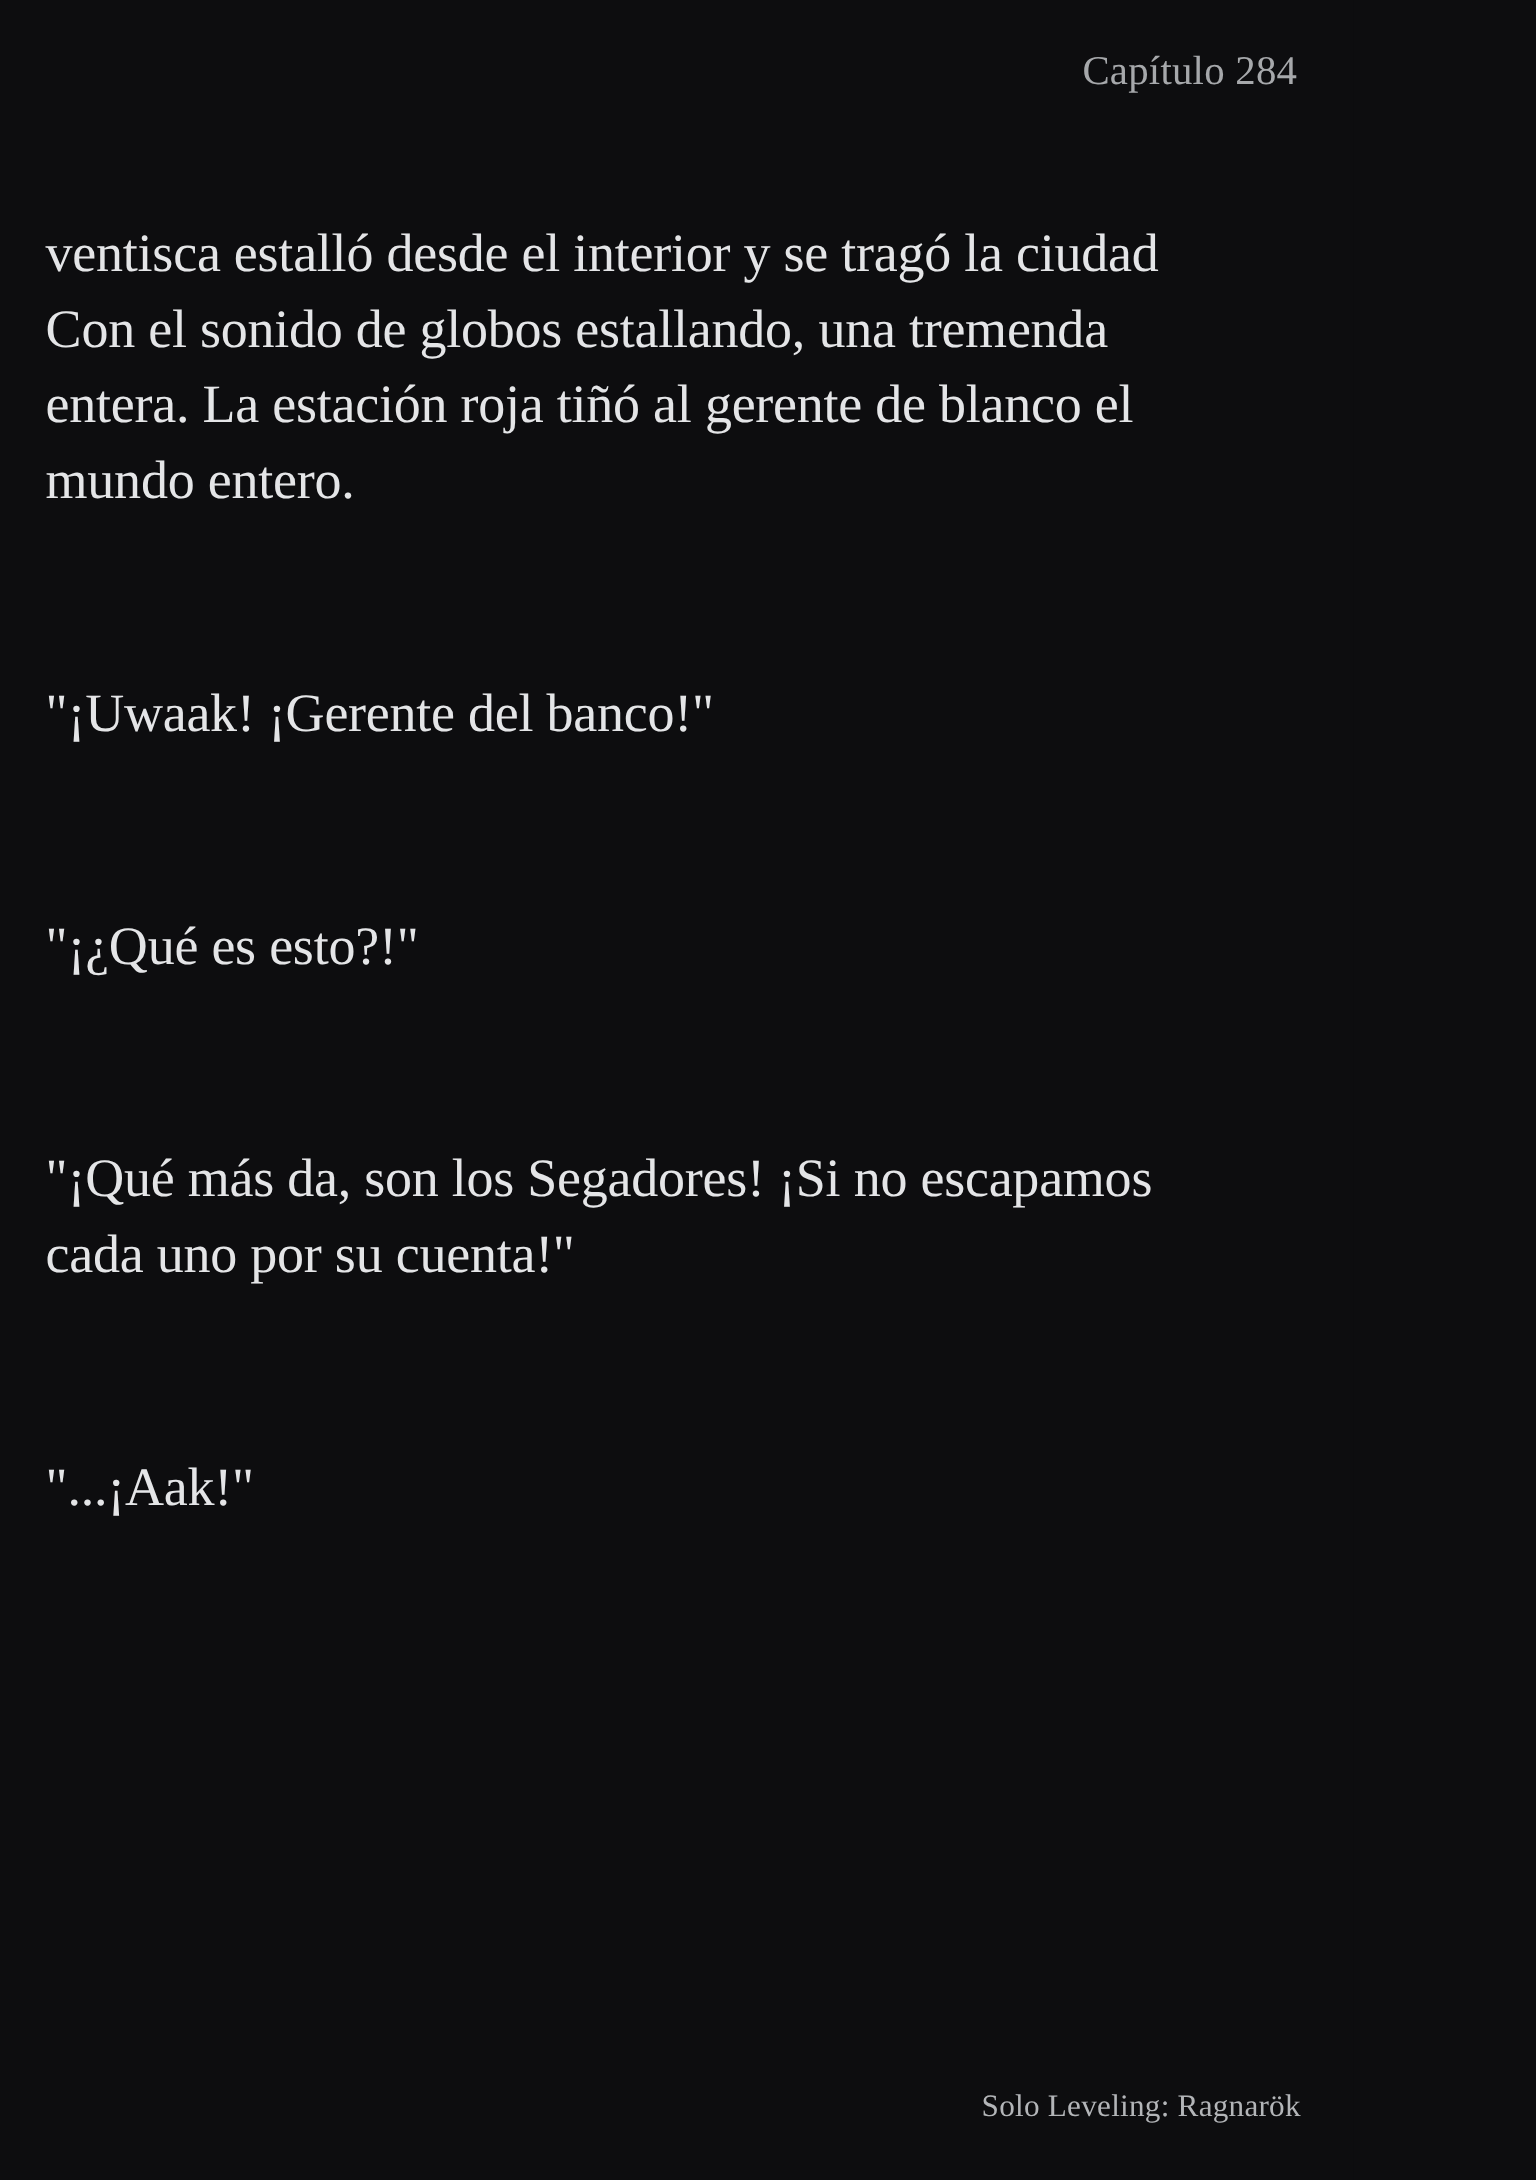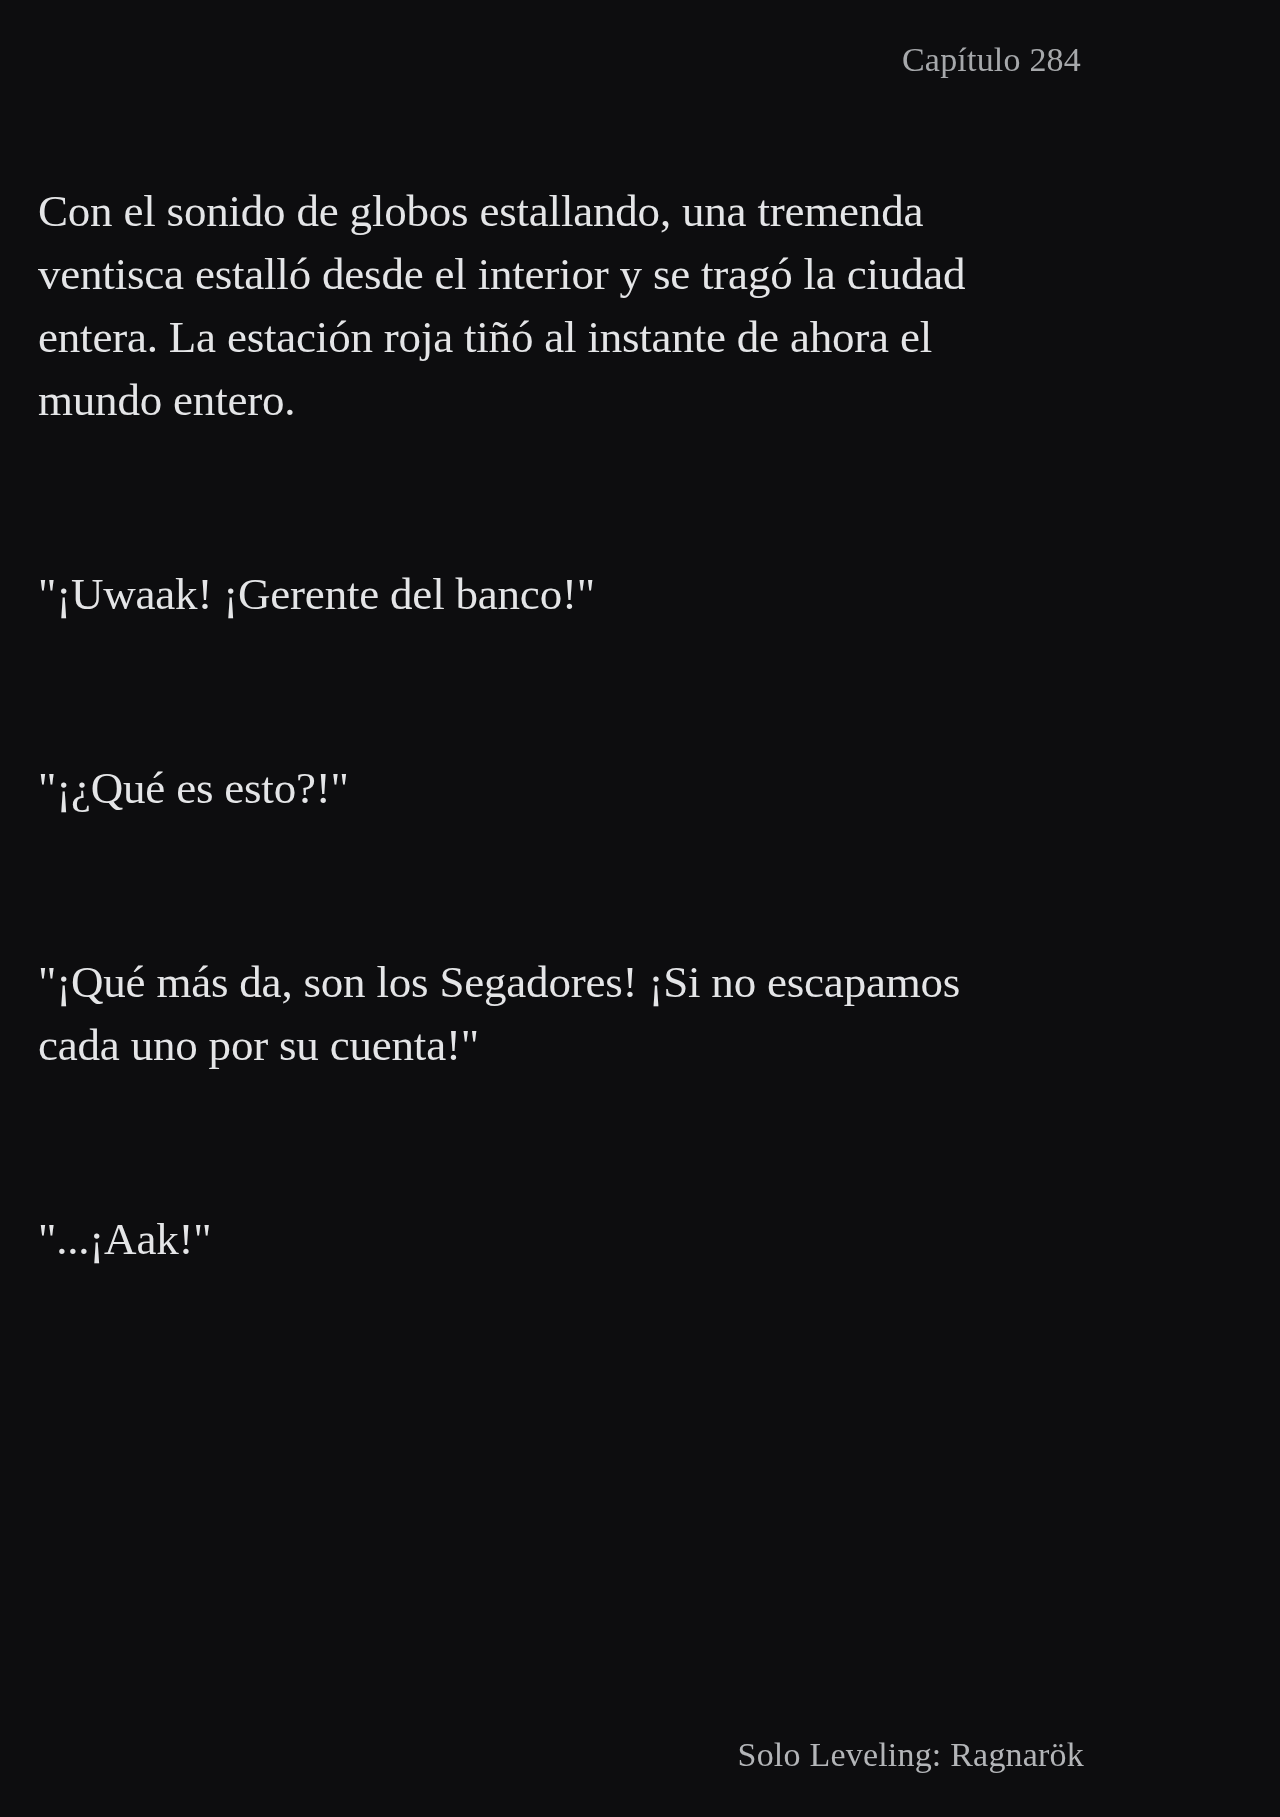--- a/index.html
+++ b/index.html
@@ -70,39 +70,39 @@
     background: #a6c0d6;
   }
   .footer {
     position: absolute;
     top: 1733px;
     left: 0;
     right: 44px;
     display: flex;
     justify-content: flex-end;
     gap: 62px;
-    font-size: 34px;
+    font-size: 26px;
     line-height: 44px;
     color: #b3b5b8;
     letter-spacing: 0.2px;
   }
 </style>
 </head>
 <body>
 
 <div class="page">
 
   <div class="chapter-header">Capítulo 284</div>
 
   <div class="content">
 
     <div class="paragraph">
+      <div class="text-line">ventisca estalló desde el interior y se tragó la ciudad</div>
       <div class="text-line">Con el sonido de globos estallando, una tremenda</div>
-      <div class="text-line">ventisca estalló desde el interior y se tragó la ciudad</div>
-      <div class="text-line">entera. La estación roja tiñó al instante de ahora el</div>
+      <div class="text-line">entera. La estación roja tiñó al gerente de blanco el</div>
       <div class="text-line">mundo entero.</div>
     </div>
 
     <div class="paragraph">
       <div class="text-line">"¡Uwaak! ¡Gerente del banco!"</div>
     </div>
 
     <div class="paragraph">
       <div class="text-line">"¡¿Qué es esto?!"</div>
     </div>

